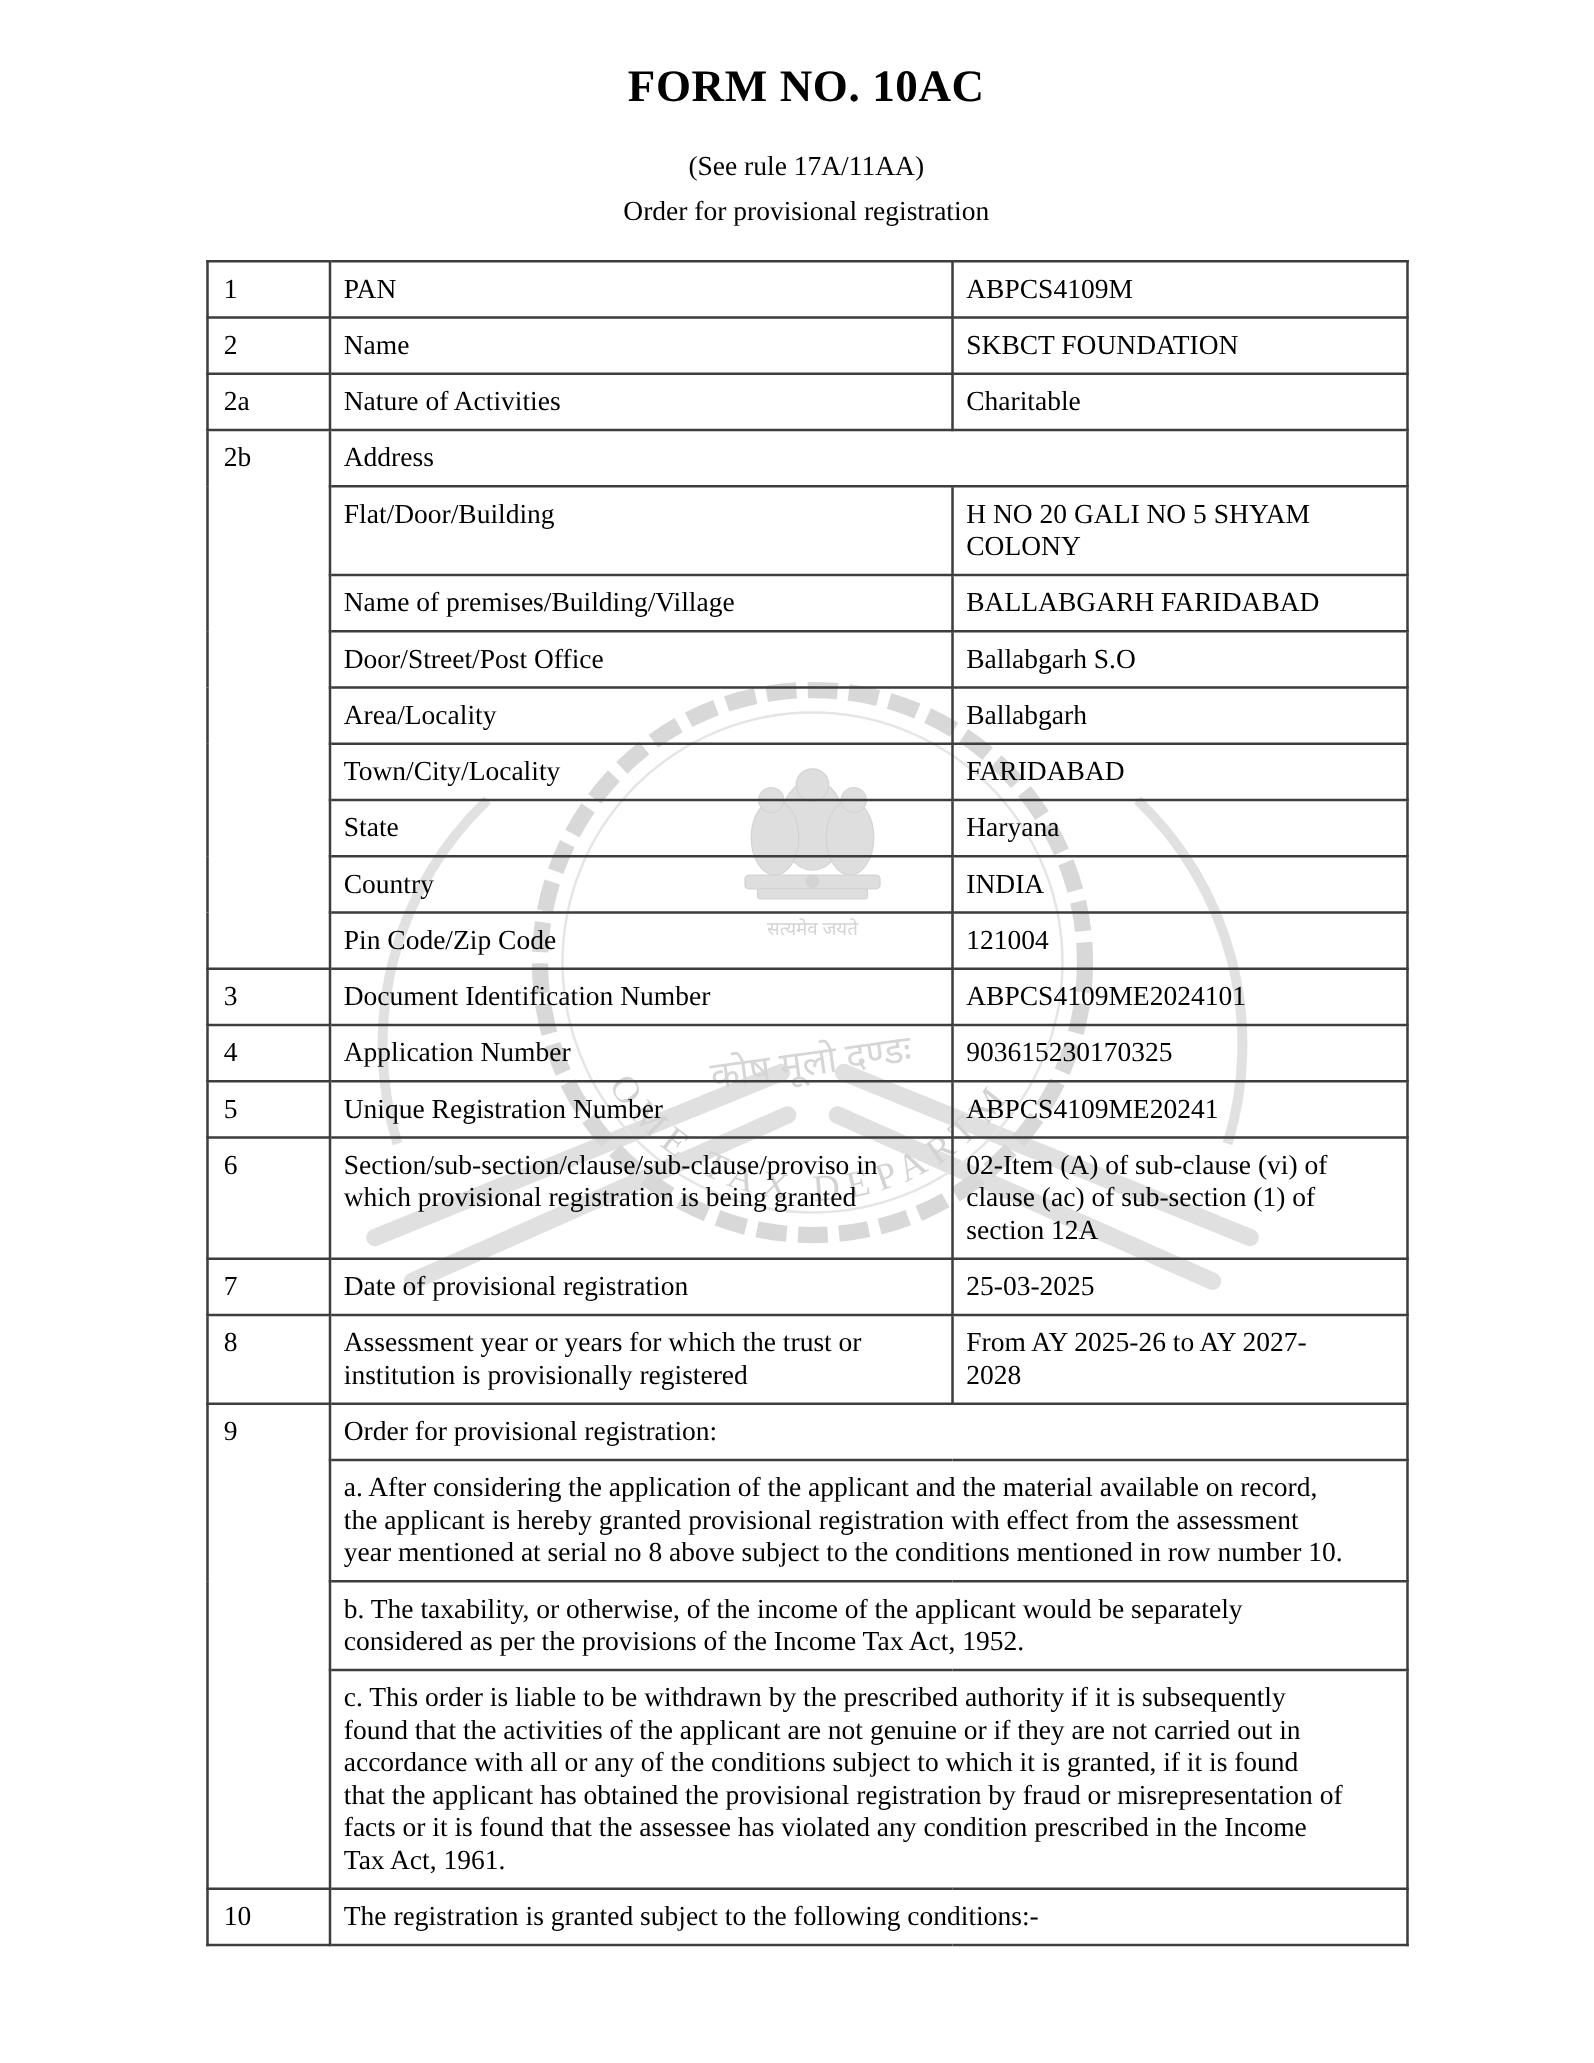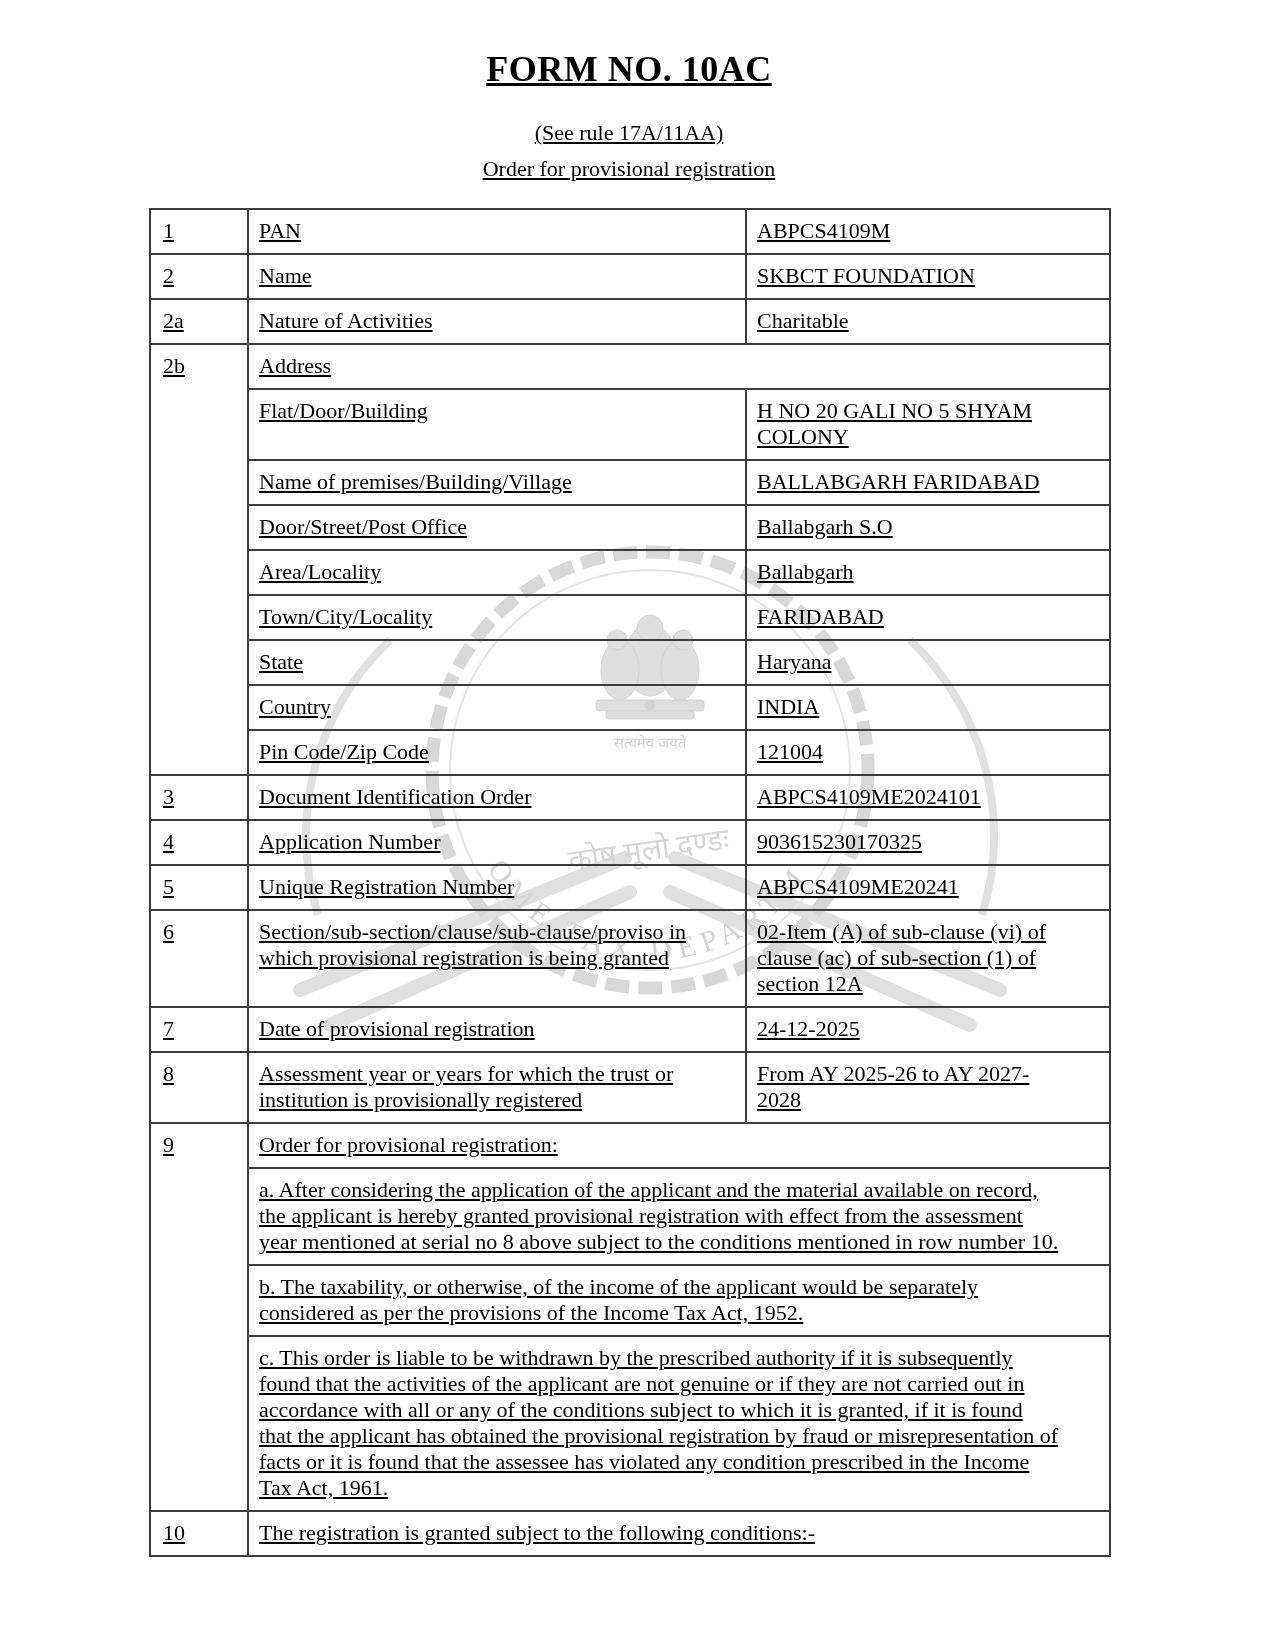--- a/index.html
+++ b/index.html
@@ -5,21 +5,21 @@
   html,body{margin:0;padding:0;background:#ffffff;}
   .page{
     position:relative;
     width:1275px;height:1650px;
     background:#ffffff;
     overflow:hidden;
     font-family:"Liberation Serif", serif;
     color:#000;
   }
   .watermark{position:absolute;left:270px;top:520px;z-index:0;}
-  .content{position:absolute;left:149px;top:0;width:960px;z-index:1;text-decoration:underline;}
+  .content{position:absolute;left:165px;top:0;width:960px;z-index:1;}
   .title{margin:48px 0 0;text-align:center;font-size:36px;font-weight:bold;letter-spacing:.5px;}
   .sub1{margin:30px 0 0;text-align:center;font-size:22px;}
   .sub2{margin:10px 0 12px;text-align:center;font-size:22px;}
   table.form{border-collapse:collapse;table-layout:fixed;width:960px;margin-top:26px;background:transparent;}
   table.form td{
     border:2px solid #3d3d3d;
     padding:8px 50px 9px 10px;
     font-size:22px;line-height:26px;
     vertical-align:top;
     word-wrap:break-word;
@@ -122,42 +122,42 @@
         <tr>
           <td>Country</td>
           <td>INDIA</td>
         </tr>
         <tr>
           <td>Pin Code/Zip Code</td>
           <td>121004</td>
         </tr>
         <tr>
           <td class="num">3</td>
-          <td>Document Identification Order</td>
+          <td>Document Identification Number</td>
           <td>ABPCS4109ME2024101</td>
         </tr>
         <tr>
           <td class="num">4</td>
           <td>Application Number</td>
           <td>903615230170325</td>
         </tr>
         <tr>
           <td class="num">5</td>
           <td>Unique Registration Number</td>
           <td>ABPCS4109ME20241</td>
         </tr>
         <tr>
           <td class="num">6</td>
           <td>Section/sub-section/clause/sub-clause/proviso in which provisional registration is being granted</td>
           <td>02-Item (A) of sub-clause (vi) of clause (ac) of sub-section (1) of section 12A</td>
         </tr>
         <tr>
           <td class="num">7</td>
           <td>Date of provisional registration</td>
-          <td>24-12-2025</td>
+          <td>25-03-2025</td>
         </tr>
         <tr>
           <td class="num">8</td>
           <td>Assessment year or years for which the trust or institution is provisionally registered</td>
           <td>From AY 2025-26 to AY 2027-2028</td>
         </tr>
         <tr>
           <td class="num" rowspan="4">9</td>
           <td colspan="2">Order for provisional registration:</td>
         </tr>

